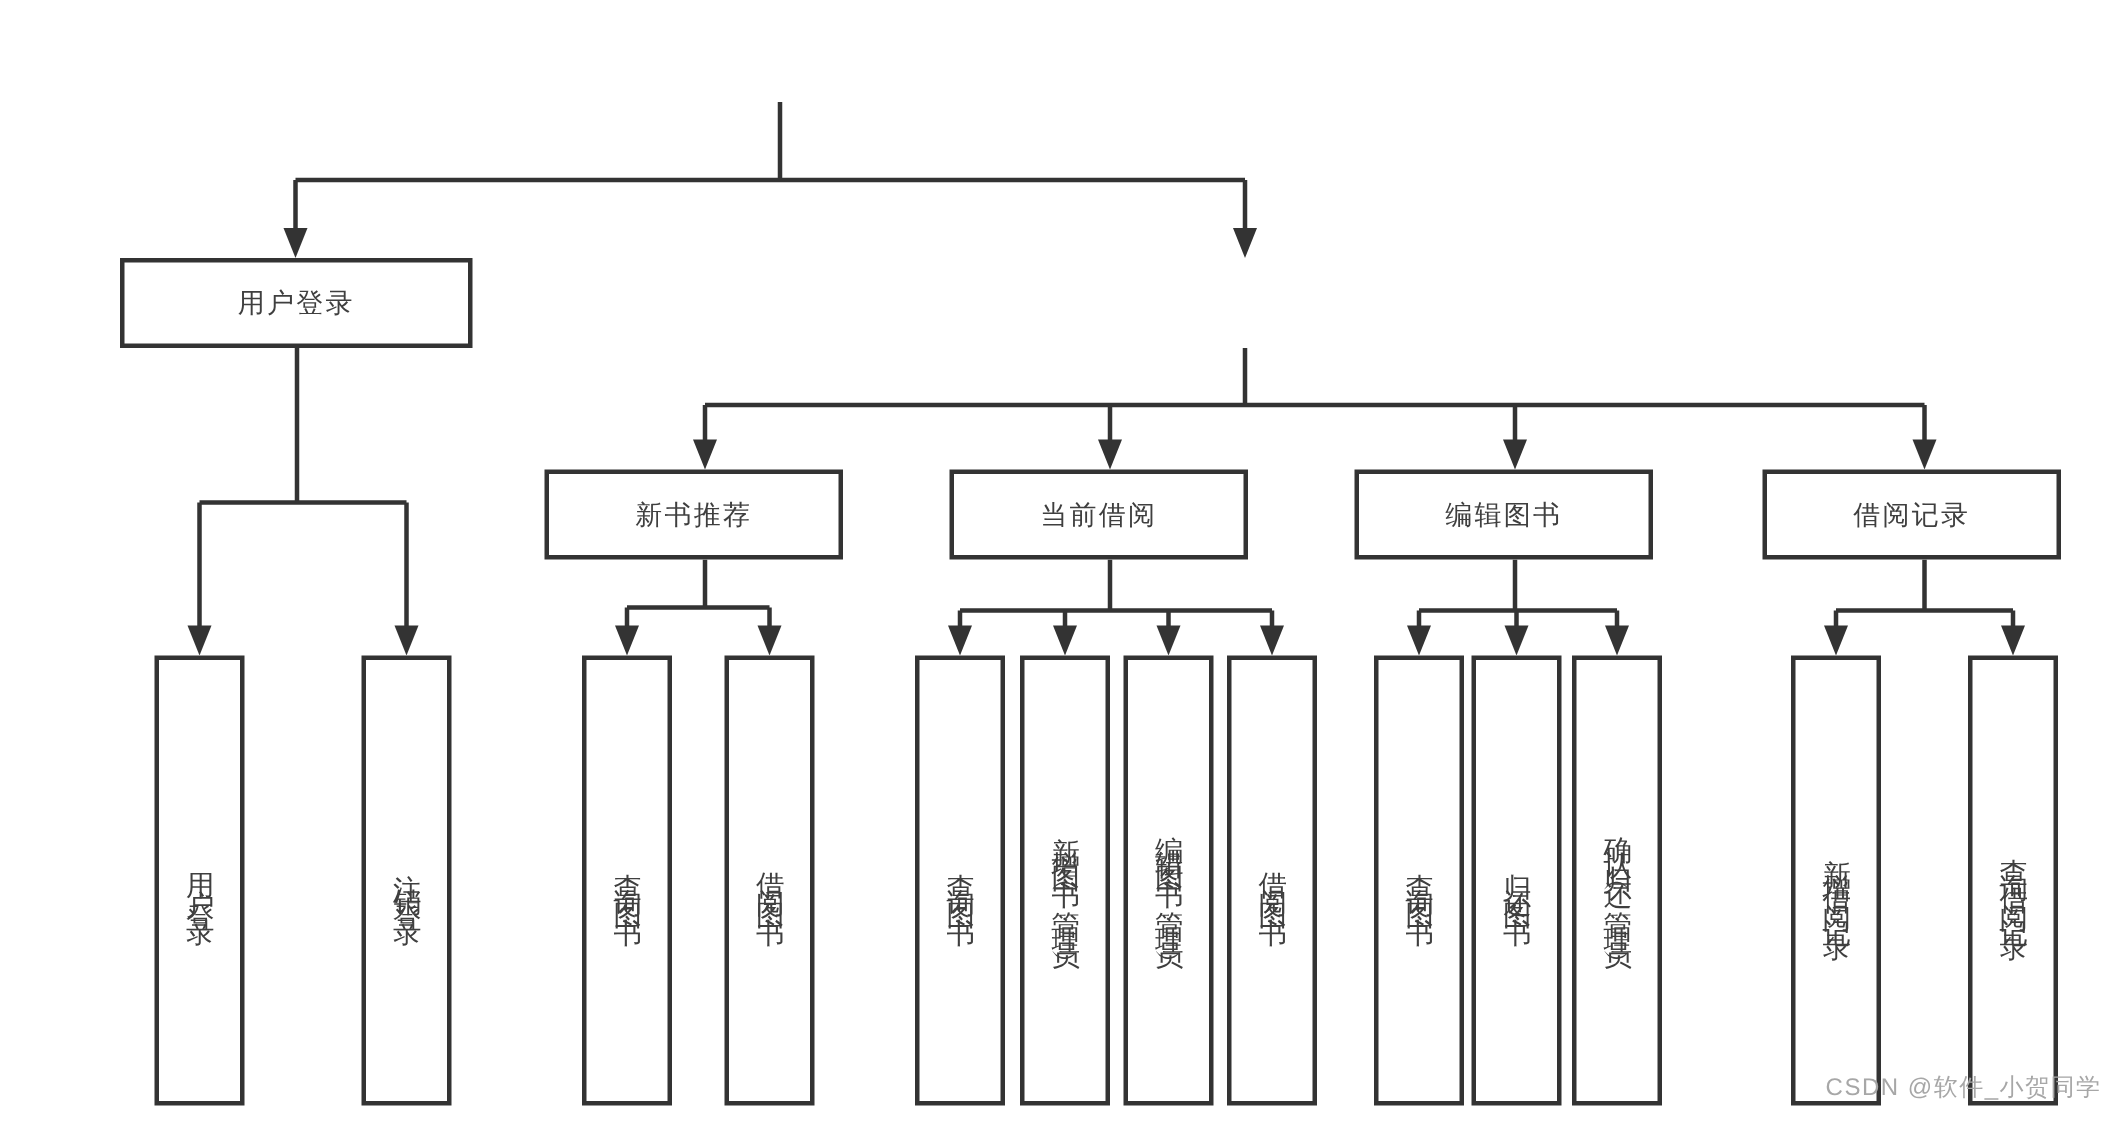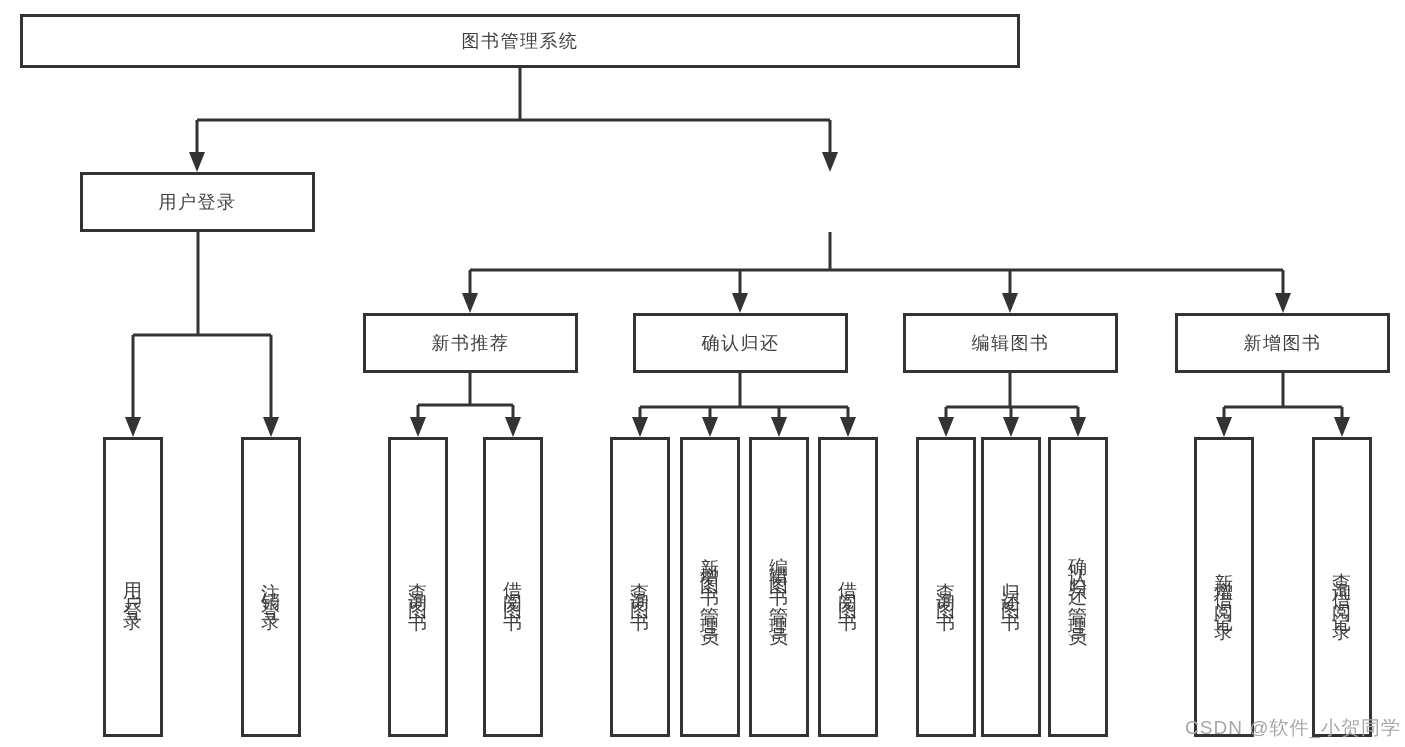--- a/index.html
+++ b/index.html
@@ -34,27 +34,27 @@
   }
   .v-box {
     writing-mode: vertical-rl;
     text-orientation: upright;
     font-size: 19px;
     letter-spacing: 10px;
     line-height: 1;
   }
   .root  { left: 20px;  top: 14px;  width: 1000px; height: 54px; }
   .lvl2  { top: 172px; width: 235px; height: 60px; }
-  .lvl3  { top: 313px; width: 215px; height: 60px; }
+  .lvl3  { top: 313px; width: 199px; height: 60px; }
   .leaf  { top: 437px; width: 60px;  height: 300px; }
   #watermark {
     position: absolute;
     right: 4px;
     top: 715px;
-    font-size: 19px;
+    font-size: 16px;
     color: #a7a7a7;
     letter-spacing: 1px;
     white-space: nowrap;
   }
 </style>
 </head>
 <body>
 
 <div id="canvas">
 
@@ -84,28 +84,27 @@
       <polygon points="771,417 787,417 779,437"></polygon>
       <polygon points="840,417 856,417 848,437"></polygon>
       <polygon points="938,417 954,417 946,437"></polygon>
       <polygon points="1003,417 1019,417 1011,437"></polygon>
       <polygon points="1070,417 1086,417 1078,437"></polygon>
       <polygon points="1216,417 1232,417 1224,437"></polygon>
       <polygon points="1334,417 1350,417 1342,437"></polygon>
     </g>
   </svg>
 
-  <div class="box h-box root">图书管理系统</div>
 
   <div class="box h-box lvl2" style="left:80px;">用户登录</div>
 
   <div class="box h-box lvl3" style="left:363px;">新书推荐</div>
-  <div class="box h-box lvl3" style="left:633px;">确认归还</div>
+  <div class="box h-box lvl3" style="left:633px;">当前借阅</div>
   <div class="box h-box lvl3" style="left:903px;">编辑图书</div>
-  <div class="box h-box lvl3" style="left:1175px;">新增图书</div>
+  <div class="box h-box lvl3" style="left:1175px;">借阅记录</div>
 
   <div class="box v-box leaf" style="left:103px;">用户登录</div>
   <div class="box v-box leaf" style="left:241px;">注销登录</div>
 
   <div class="box v-box leaf" style="left:388px;">查询图书</div>
   <div class="box v-box leaf" style="left:483px;">借阅图书</div>
 
   <div class="box v-box leaf" style="left:610px;">查询图书</div>
   <div class="box v-box leaf" style="left:680px;">新增图书（管理员）</div>
   <div class="box v-box leaf" style="left:749px;">编辑图书（管理员）</div>

